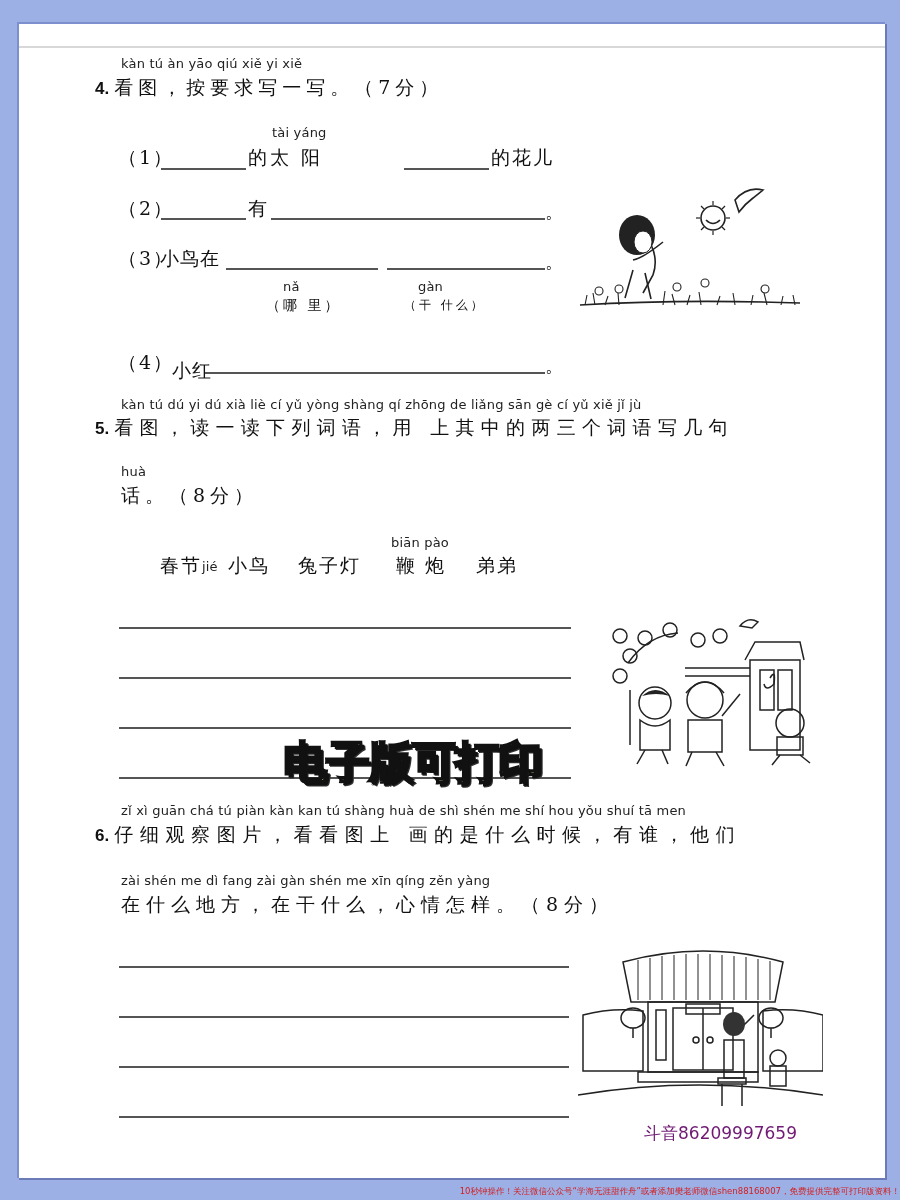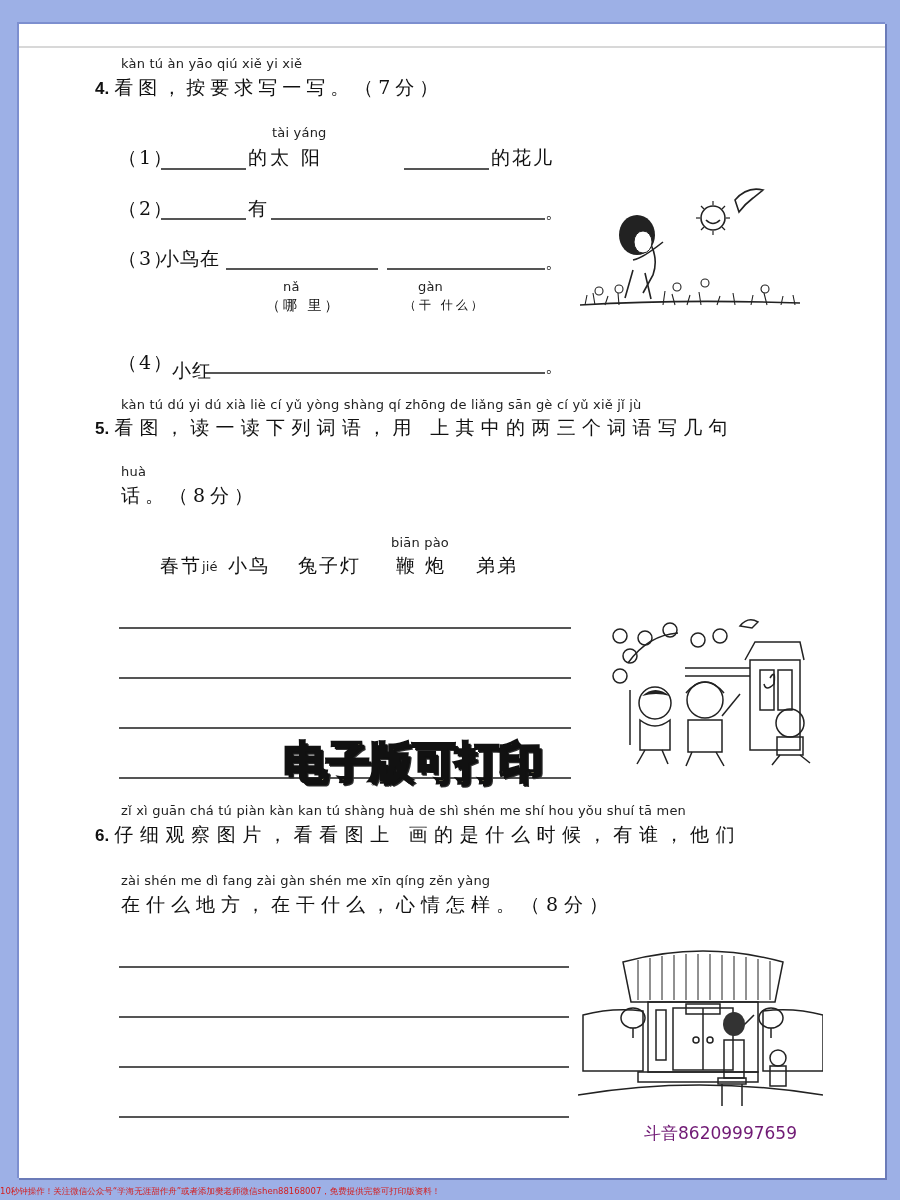--- a/index.html
+++ b/index.html
@@ -20,21 +20,21 @@
   .line { position:absolute; height:1.5px; background:#555; }
   .period { position:absolute; font-size:18px; }
   .watermark {
     position:absolute; left:283px; top:733px; font-family:"DejaVu Sans", sans-serif; font-weight:bold;
     font-size:44px; letter-spacing:-1px; color:#f0e6a6;
     -webkit-text-stroke: 2px #111;
     text-shadow: 3px 3px 0 #111, 4px 4px 0 #333;
   }
   .douyin { position:absolute; left:644px; top:1086px; font-family:"DejaVu Sans", sans-serif; font-size:17px; color:#701a75;margin-top:36px; }
   .footer {
-    position:absolute; left:0; width:900px; top:1186px; text-align:left;
+    position:absolute; left:0; width:900px; top:1186px; text-align:right;
     font-family:"DejaVu Sans", sans-serif; font-size:8.5px; color:#d41e1e;
   }
   svg { position:absolute; }
 </style>
 </head>
 <body>
 
 <div class="page">
   <div class="topsep"></div>
 </div>

